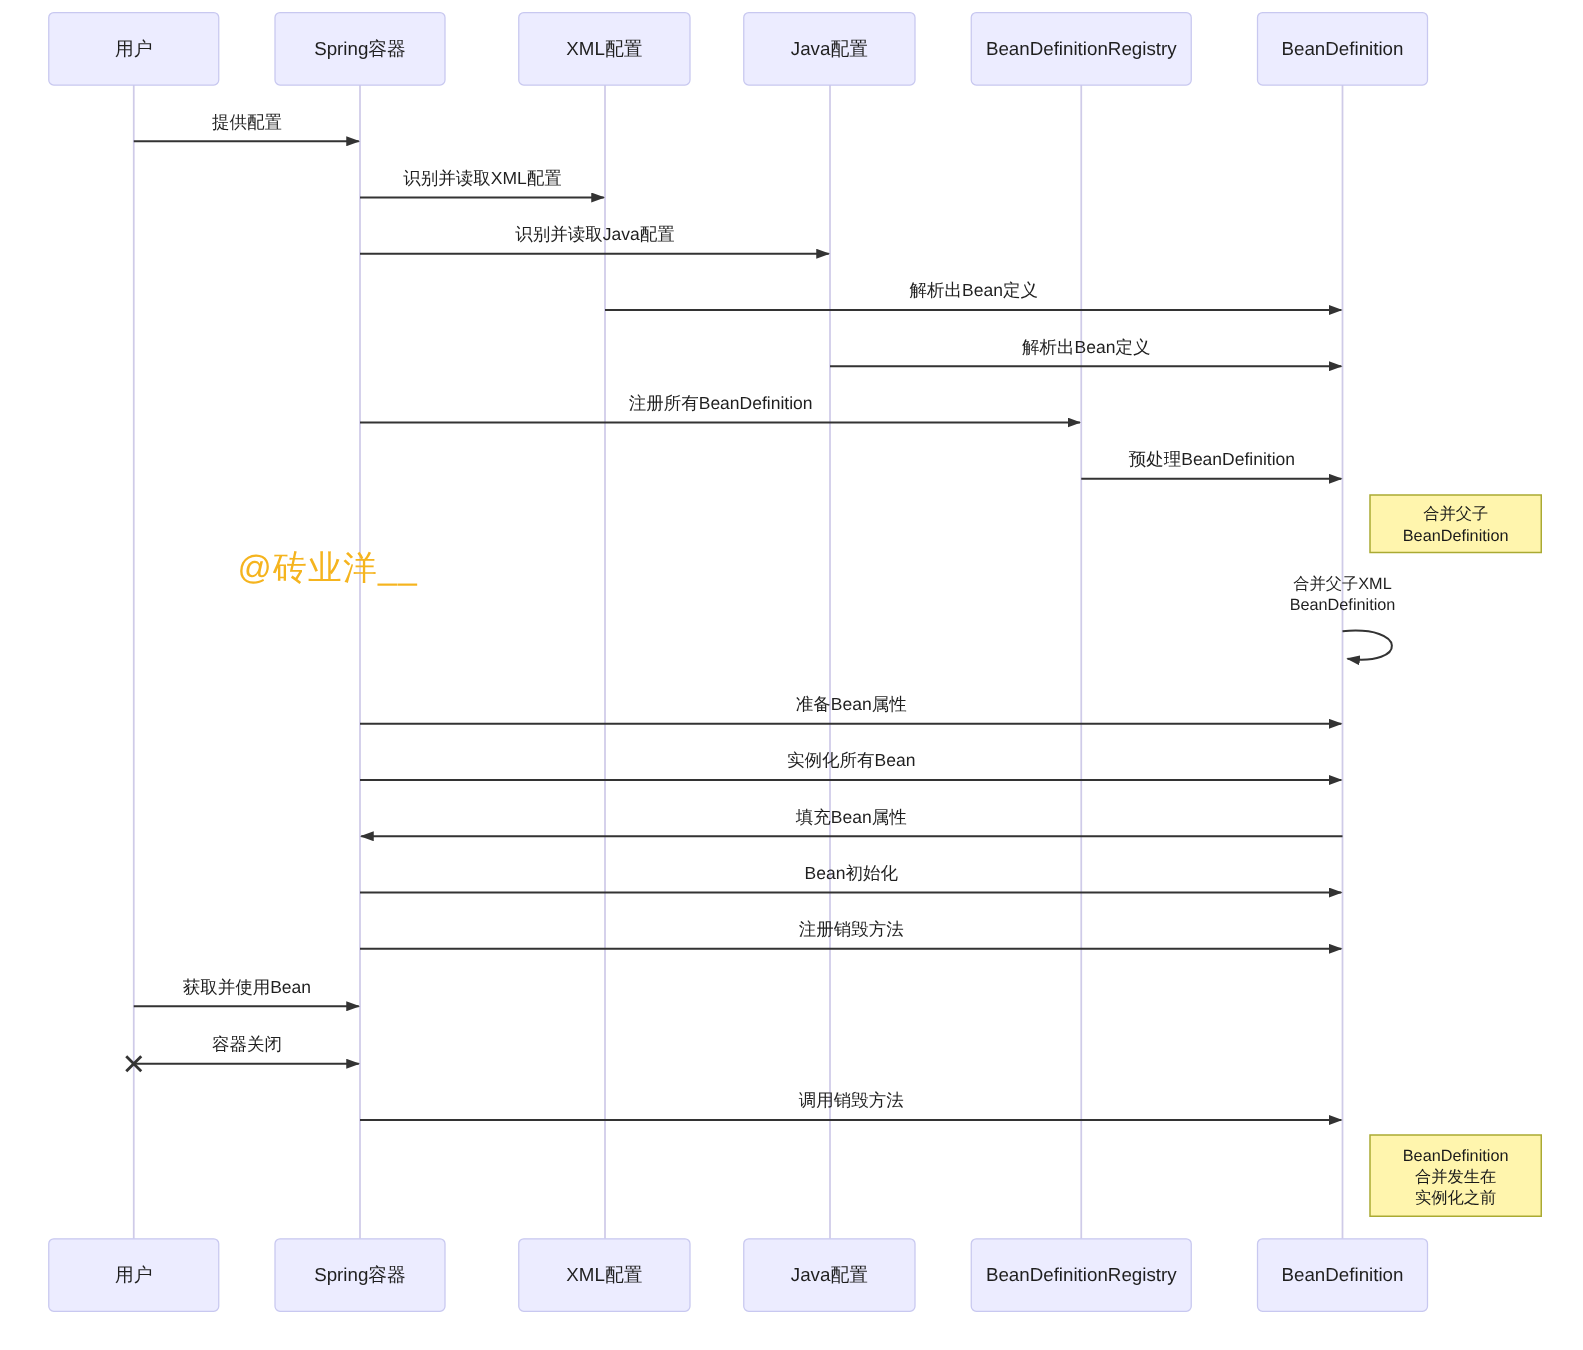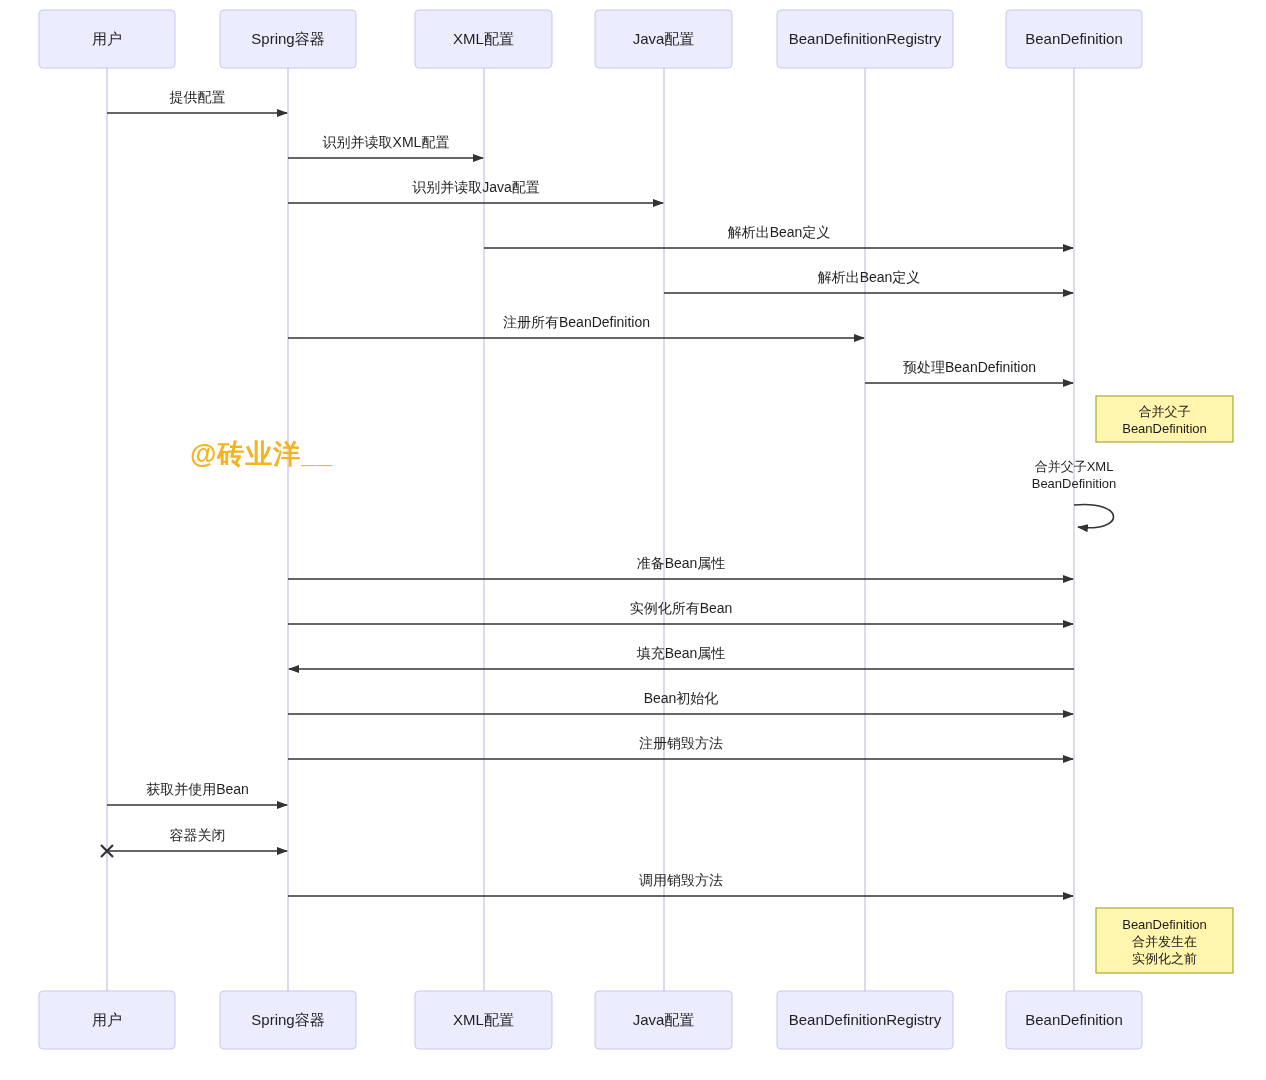--- a/index.html
+++ b/index.html
@@ -68,21 +68,21 @@
     text-anchor: middle;
   }
   .destroy-cross {
     stroke: #333333;
     stroke-width: 2.2;
   }
   .watermark {
     position: absolute;
     font-family: "Liberation Sans", "DejaVu Sans", sans-serif;
     font-size: 27px;
-    font-weight: 700;
+    font-weight: 400;
     color: #F5B41E;
     letter-spacing: 1px;
     white-space: nowrap;
     user-select: none;
   }
 </style>
 </head>
 <body>
 
 <div id="diagram-root">

